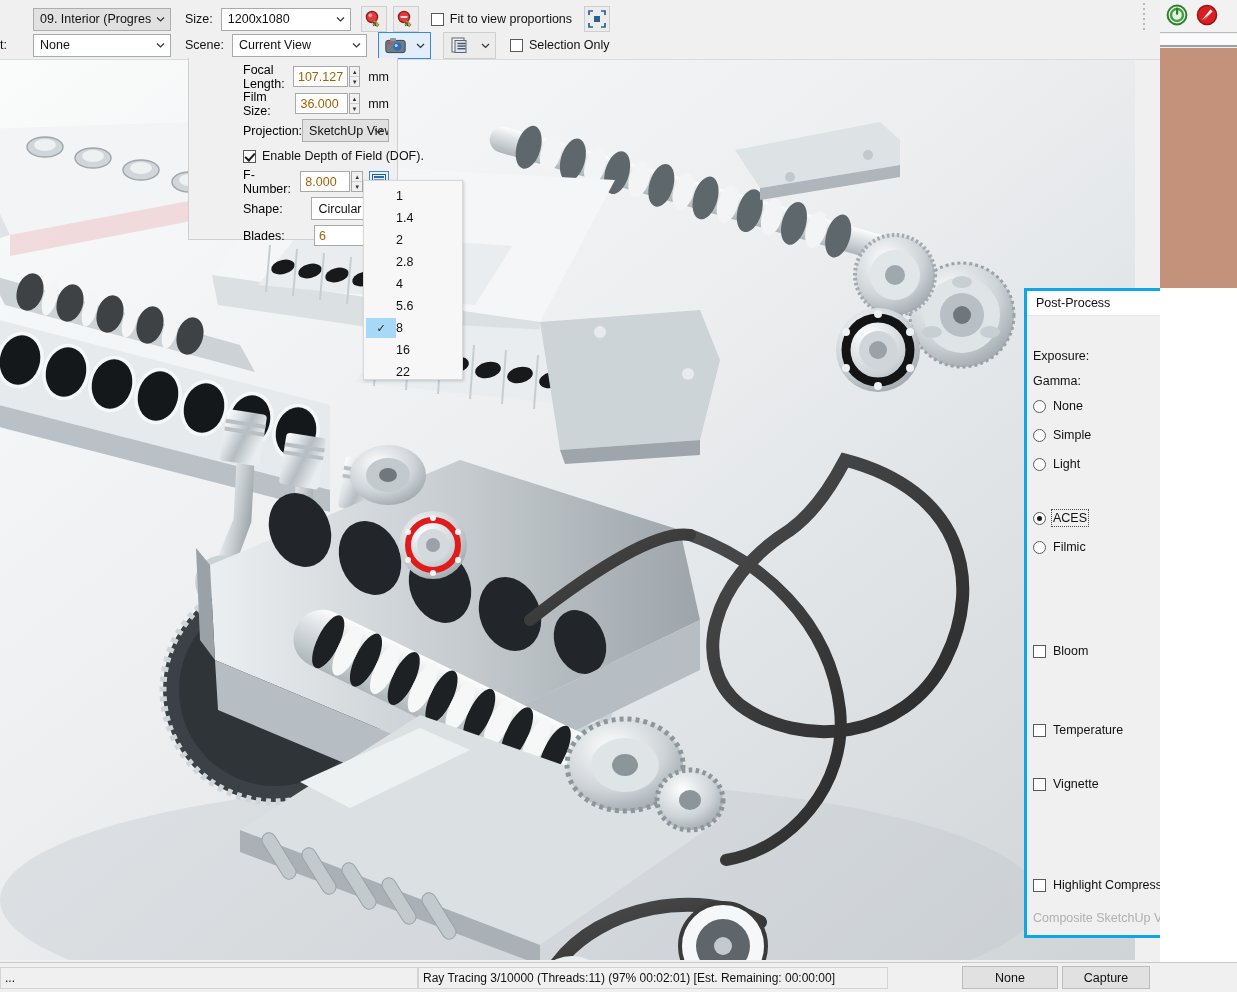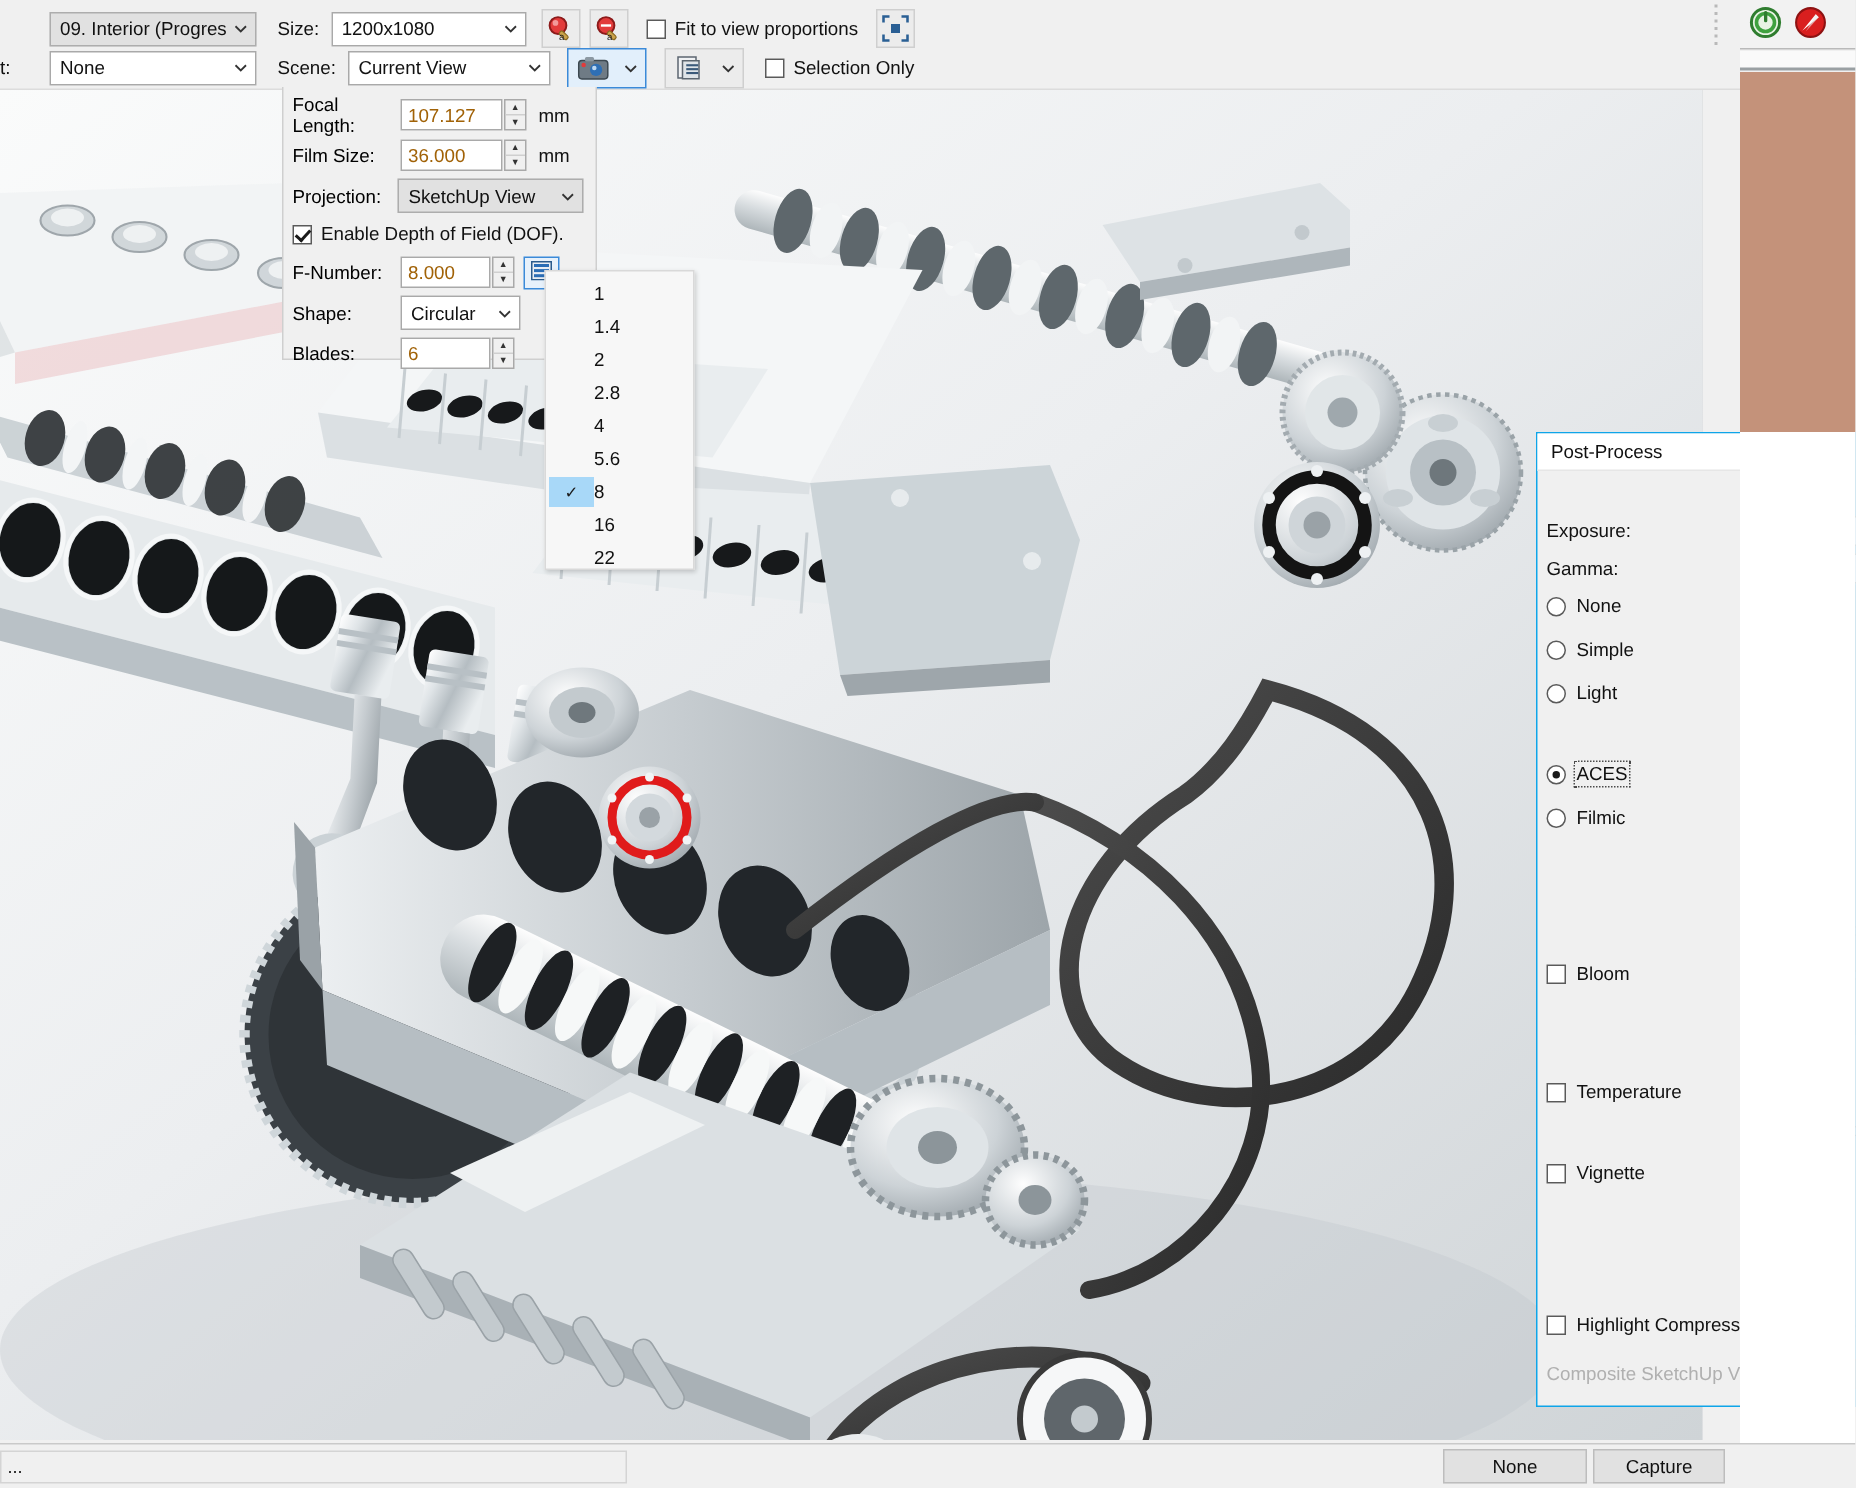--- a/index.html
+++ b/index.html
@@ -100,21 +100,21 @@
   }
 
   
   .dof {
     position: absolute; left: 188px; top: 58px; width: 210px; height: 182px;
     background: #f0f0f0;
     border: 1px solid #cfcfcf;
     border-top: none;
     padding: 6px 8px 0 6px;
   }
-  .dof-row { display: flex; align-items: center; height: 25px; margin-bottom: 2px; }
+  .dof-row { display: flex; align-items: center; height: 25px; margin-bottom: 2px; margin-left: 48px; }
   .dof-row .lb { width: 72px; font-size: 12.5px; }
   .txt {
     height: 21px; background: #fff; border: 1px solid #a9a9a9;
     padding: 0 4px; font-size: 12.5px; display: flex; align-items: center;
     color: #a16207;
   }
   .spin {
     width: 15px; height: 21px; margin-left: 1px;
     display: flex; flex-direction: column;
     border: 1px solid #a9a9a9; background: #f0f0f0;
@@ -144,21 +144,21 @@
   }
   .fnitem .mark {
     width: 30px; height: 20px; display: flex; align-items: center; justify-content: center;
     font-size: 11px; color: #1b1b1b;
   }
   .fnitem.checked .mark { background: #a8d8f8; }
 
   
   .pp {
     position: absolute; left: 1024px; top: 288px; width: 213px; height: 650px;
-    background: #f0f0f0; border: 1px solid #0ea5e9;
+    background: #f0f0f0; border: 3px solid #0ea5e9;
   }
   .pp-title {
     height: 25px; background: #fff; display: flex; align-items: center;
     padding-left: 9px; font-size: 12.5px; color: #111;
     border-bottom: 1px solid #e6e6e6;
   }
   .pp-body { position: relative; height: 623px; }
   .pp-lab { position: absolute; font-size: 12.5px; color: #111; white-space: nowrap; }
   .pp-lab.dim { color: #b0b0b0; }
   .pp-in {
@@ -980,20 +980,23 @@
         <rect x="2" y="23" width="2" height="2"></rect>
           <rect x="2" y="28" width="2" height="2"></rect>
       </g>
     </svg>
   </div>
 
   <div class="statusbar">
     <div class="st-cell" style="left:0; width:418px;">
       <span>...</span>
     </div>
+    <div class="st-cell" style="left:418px; width:470px;">
+      <span>Ray Tracing 3/10000 (Threads:11) (97% 00:02:01) [Est. Remaining: 00:00:00]</span>
+    </div>
 
     <div class="st-btn" style="left:962px; width:96px;">
       <span>None</span>
     </div>
     <div class="st-btn" style="left:1062px; width:88px;">
       <span>Capture</span>
     </div>
   </div>
 
 </div>

